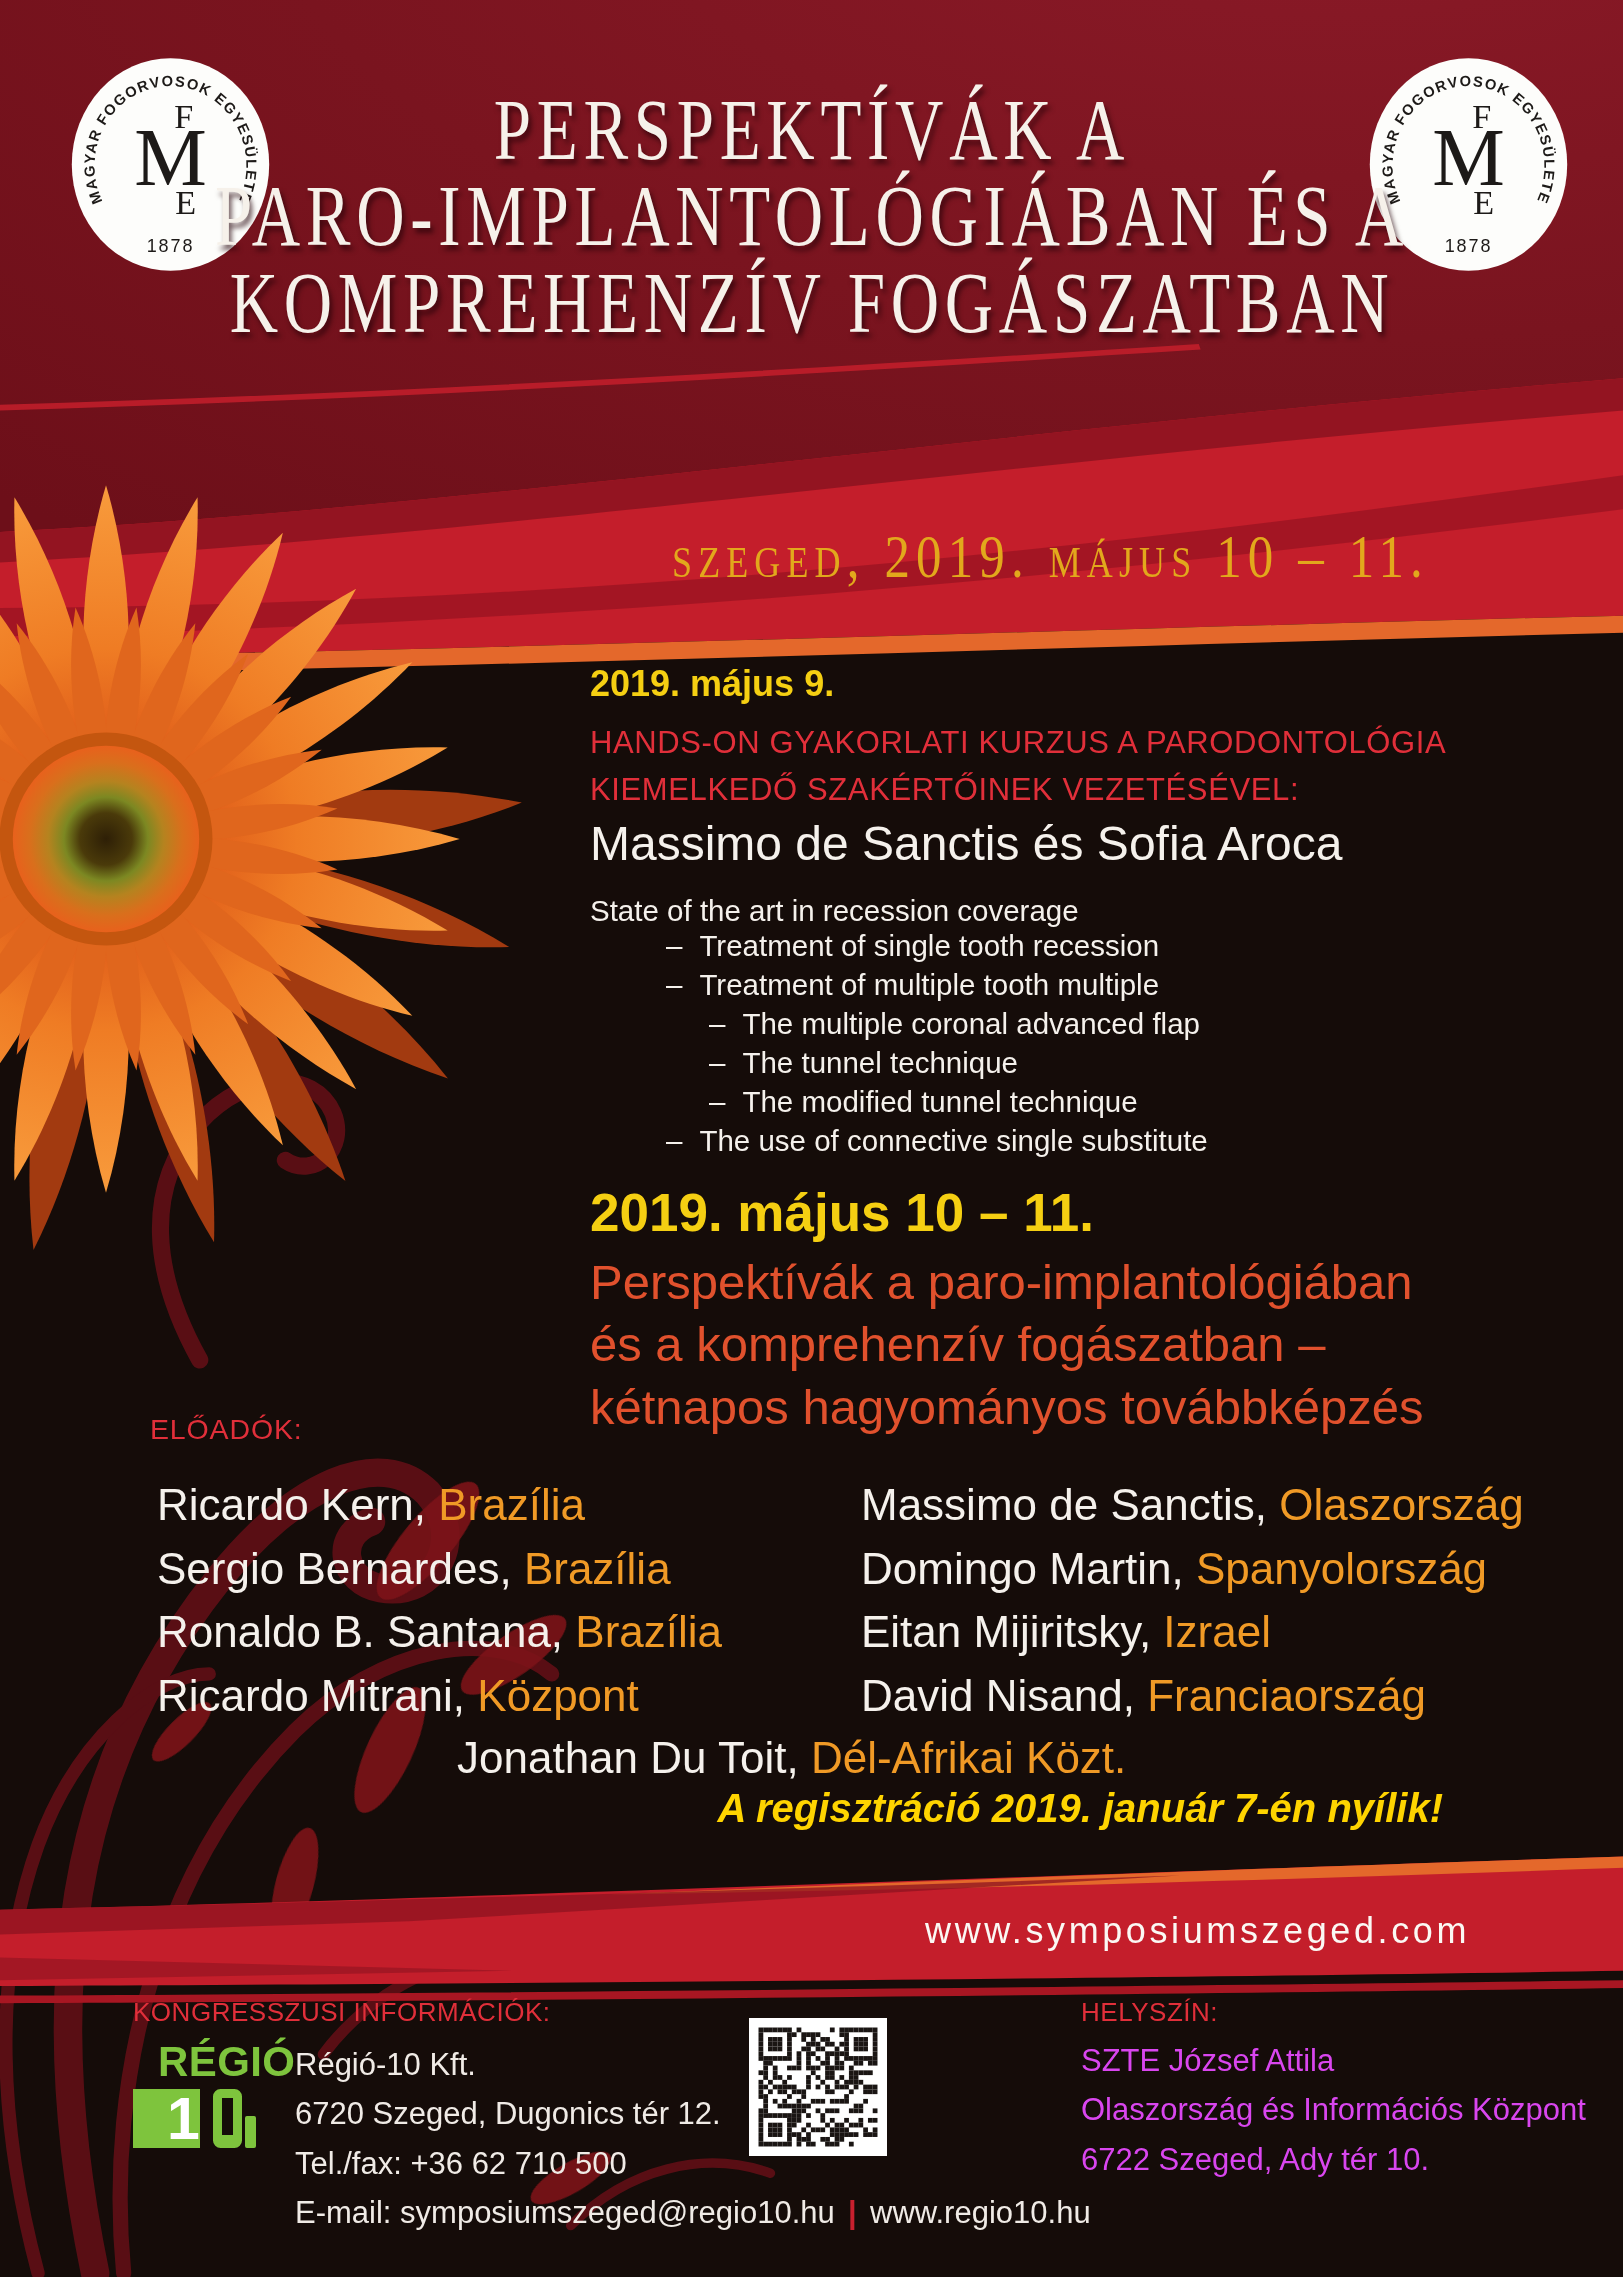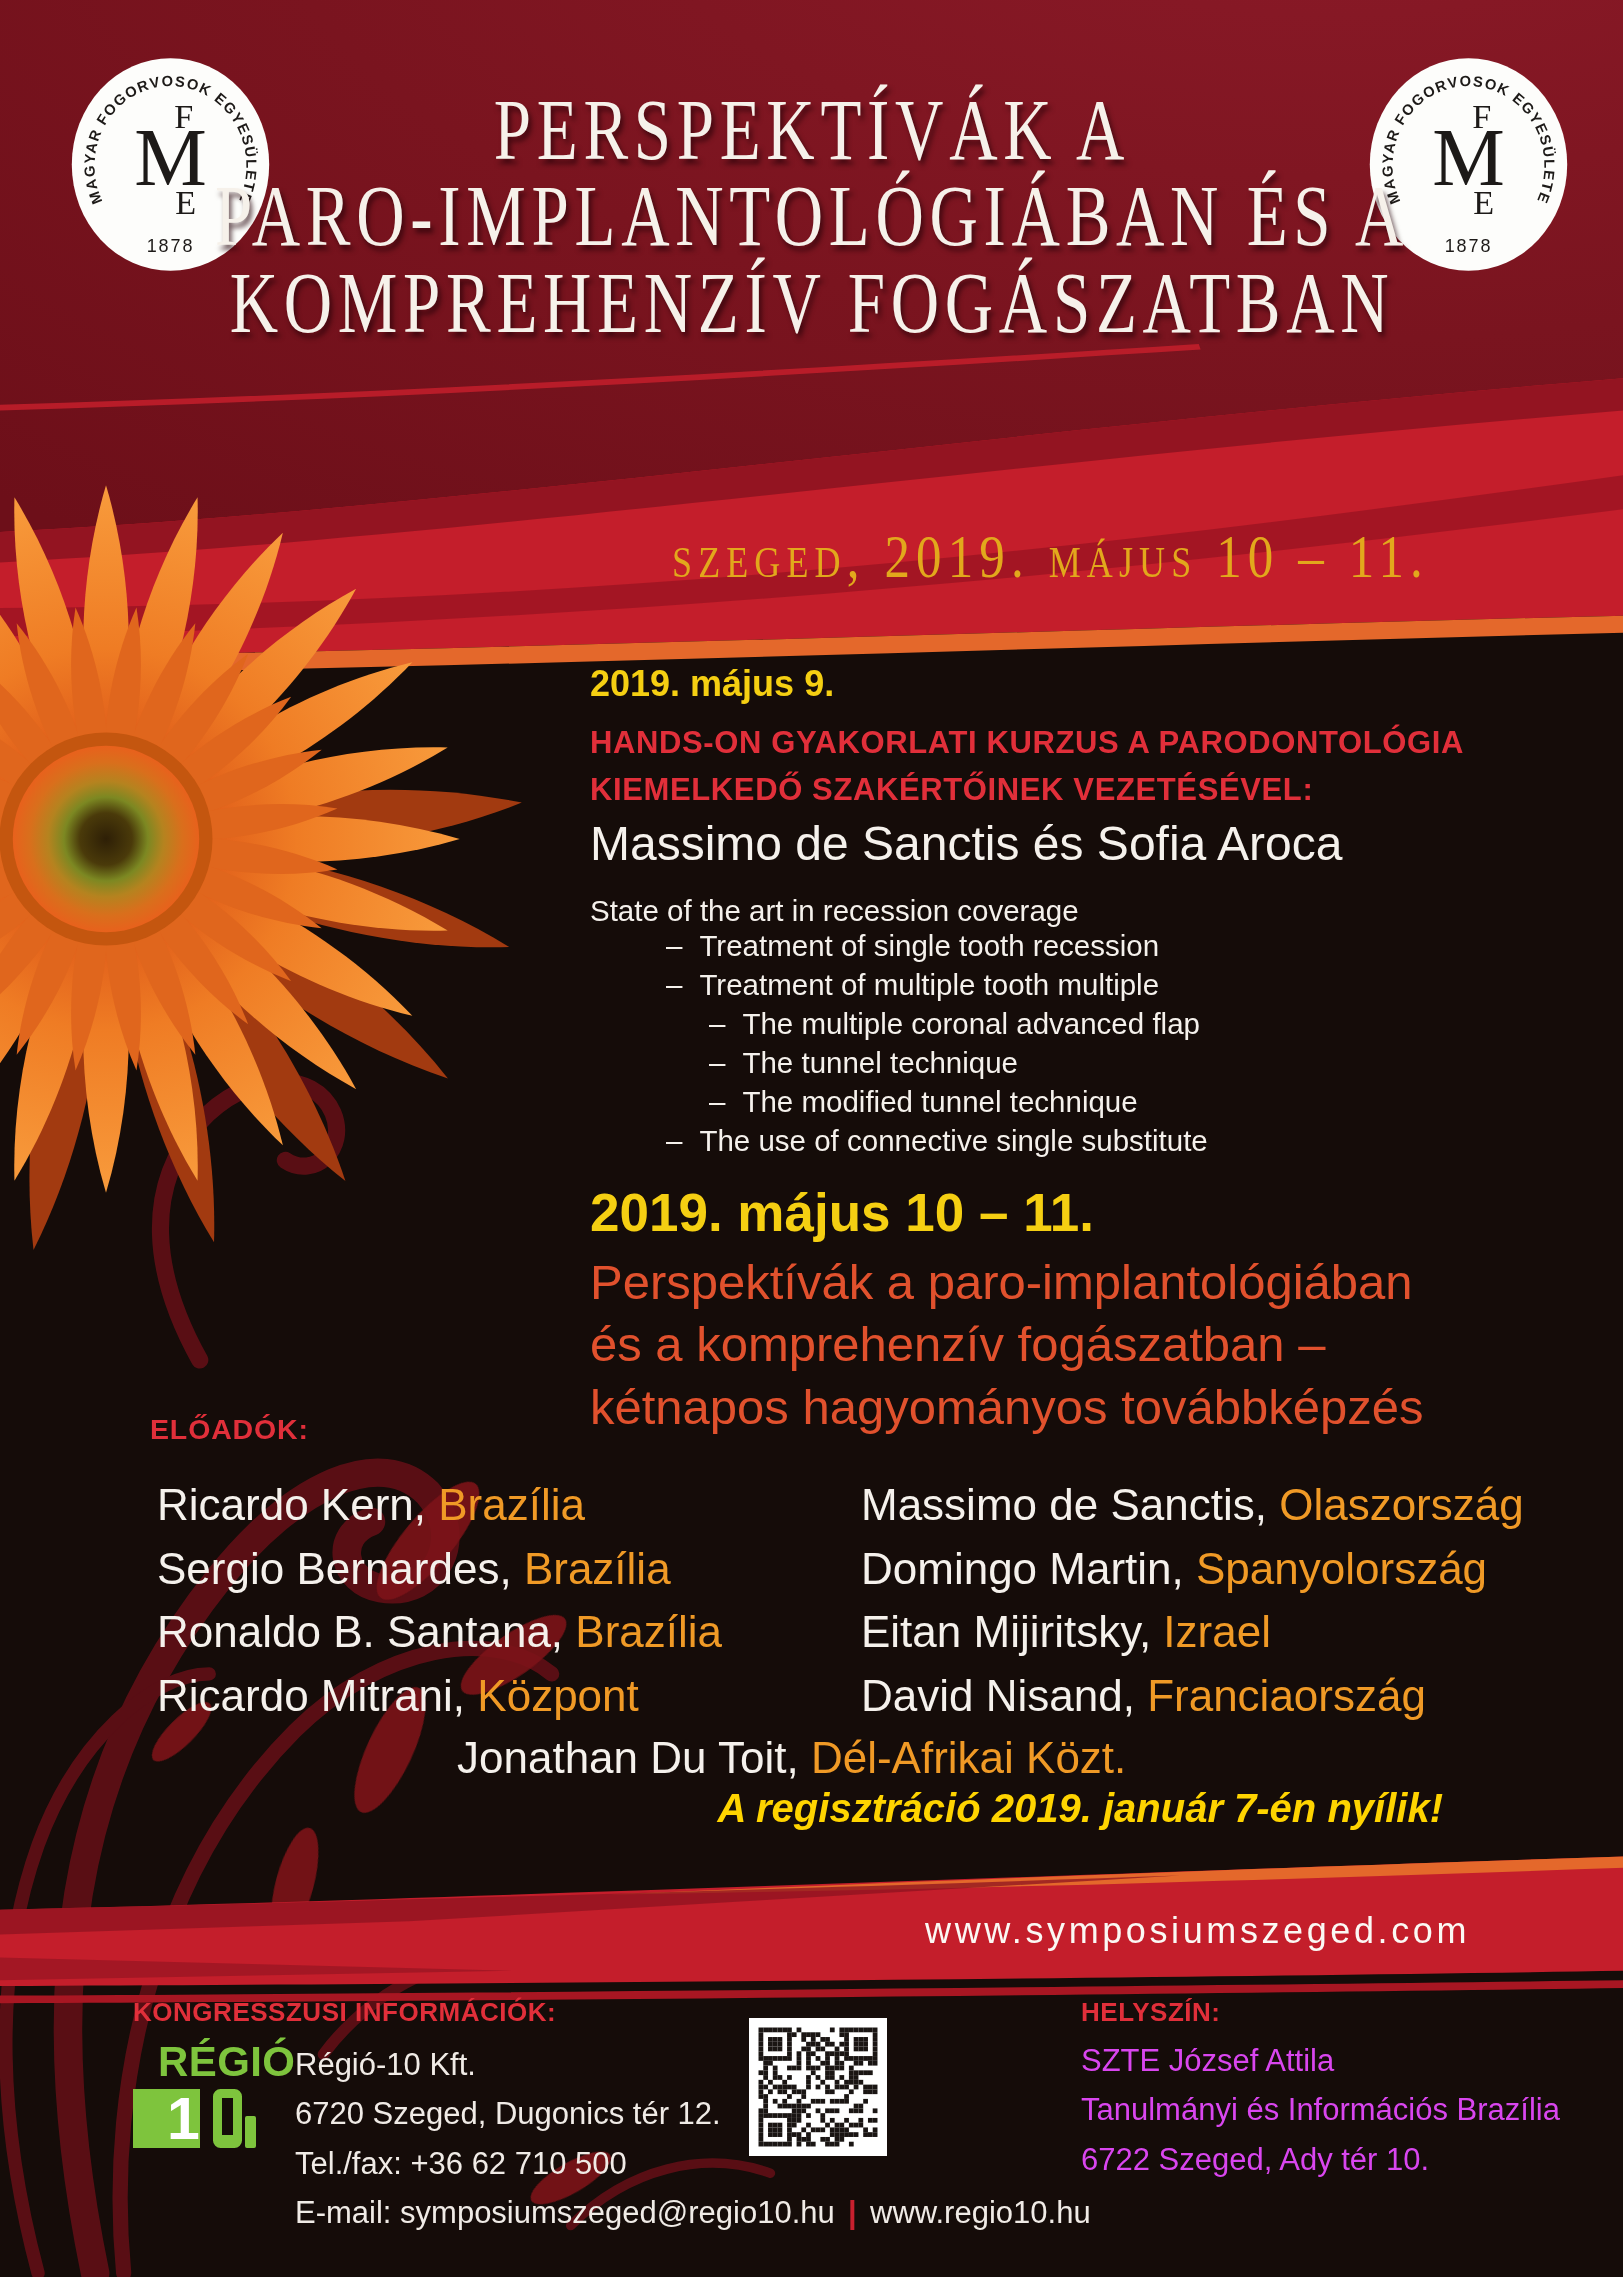--- a/index.html
+++ b/index.html
@@ -36,21 +36,21 @@
   .t1{top:80px;} .t2{top:166px;} .t3{top:253px;}
   .banner-date{
     position:absolute;top:521px;right:195px;font-size:51px;
     color:var(--gold,#e2a81c);letter-spacing:.12em;
     font-variant:small-caps;text-transform:lowercase;
     transform:scaleY(1.22);transform-origin:top right;text-shadow:none;
   }
   
   .abs{position:absolute;white-space:nowrap;}
   .yellow{color:var(--yellow,#f5cf12);}
-  .redcap{color:var(--red,#e12f3a);font-weight:bold;text-align:right;}
+  .redcap{color:var(--red,#e12f3a);font-weight:normal;text-align:right;}
   .white{color:#f5f1ec;}
   .verm{color:var(--vermilion,#e1512d);}
   .orange{color:var(--orange,#f09a26);}
   .pre-date{left:590px;top:663px;font-size:36px;font-weight:bold;}
   .hands1{left:590px;top:725px;font-size:31px;letter-spacing:.02em;}
   .hands2{left:590px;top:772px;font-size:31px;letter-spacing:.02em;}
   .presenters{left:590px;top:816px;font-size:48px;}
   .state{left:590px;top:894px;font-size:29.5px;}
   .li{font-size:29.5px;color:#f5f1ec;}
   .lvl1{left:666px;} .lvl2{left:709px;}
@@ -616,17 +616,17 @@
       <rect x="60" y="130" width="5" height="5" fill="#1a1513"></rect>
       <rect x="65" y="130" width="5" height="5" fill="#1a1513"></rect>
       <rect x="80" y="130" width="5" height="5" fill="#1a1513"></rect>
       <rect x="85" y="130" width="5" height="5" fill="#1a1513"></rect>
       <rect x="90" y="130" width="5" height="5" fill="#1a1513"></rect>
       <rect x="105" y="130" width="5" height="5" fill="#1a1513"></rect>
     </svg>
 
   <div class="abs venue-h redcap">HELYSZÍN:</div>
   <div class="abs venue-line v1">SZTE József Attila</div>
-  <div class="abs venue-line v2">Tanulmányi és Információs Brazília</div>
+  <div class="abs venue-line v2">Olaszország és Információs Központ</div>
   <div class="abs venue-line v3">6722 Szeged, Ady tér 10.</div>
 
 </div>
 
 
 </body></html>

